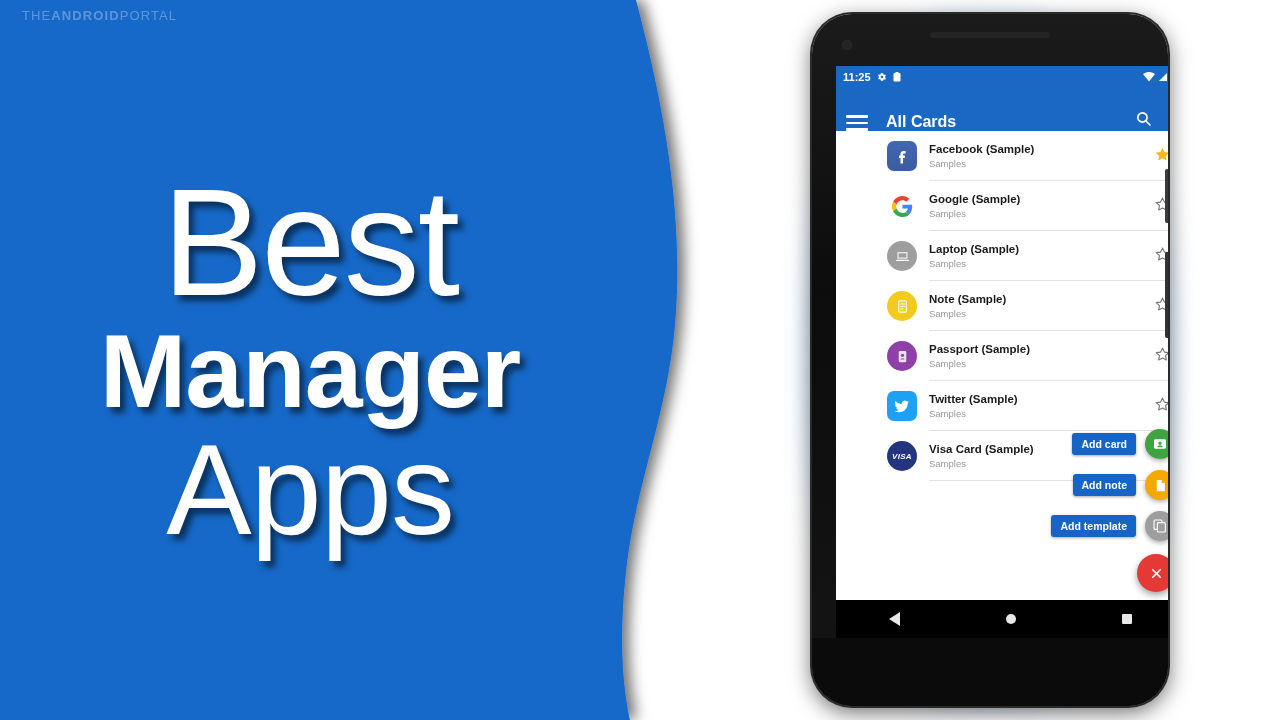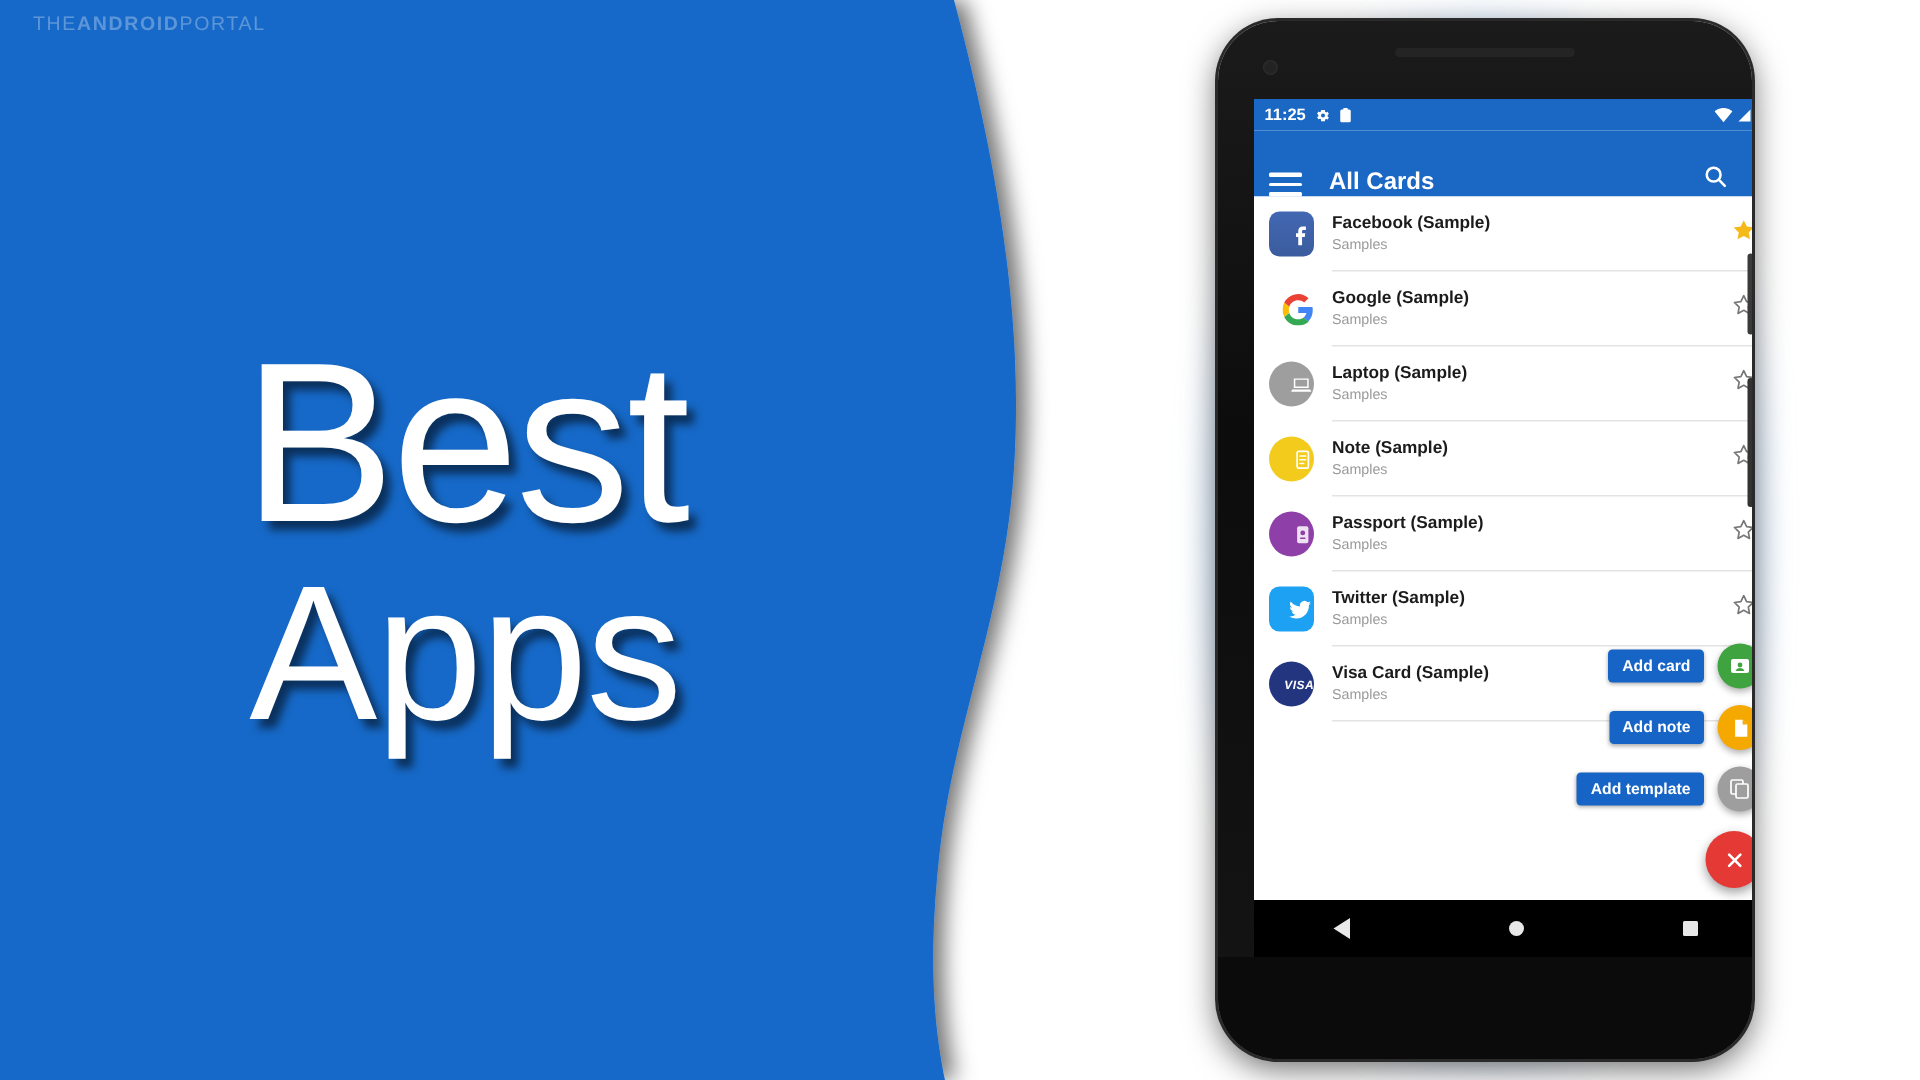--- a/index.html
+++ b/index.html
@@ -104,33 +104,33 @@
     display: flex; align-items: flex-end; padding: 0 10px; flex: none;
   }
   .hamburger { width: 22px; height: 16px; display: flex; flex-direction: column; justify-content: space-between; cursor: pointer; }
   .hamburger span { display: block; height: 2.6px; background: #fff; border-radius: 1px; }
   .appbar-title { margin-left: 18px; font-size: 16px; font-weight: 700; }
   .appbar-actions { margin-left: auto; display: flex; align-items: center; gap: 16px; padding-right: 4px; }
   .dots { display: flex; flex-direction: column; gap: 2.6px; cursor: pointer; }
   .dots i { display: block; width: 3.2px; height: 3.2px; border-radius: 50%; background: #fff; }
 
   
-  .list-wrap { position: relative; flex: 1; background: #fff; overflow: hidden; }
+  .list-wrap { position: relative; flex: 1; background: #fff; overflow: hidden; margin-left: 41px; }
   .list { position: relative; }
   .row {
     position: relative; display: flex; align-items: center;
     height: 50px; padding: 0 10px 0 10px;
   }
   .row::after {
     content: ""; position: absolute; left: 52px; right: 0; bottom: 0;
     height: 1px; background: #e3e3e3;
   }
   .row-avatar {
     width: 30px; height: 30px; flex: none; margin-right: 12px;
-    display: flex; align-items: center; justify-content: flex-end;
+    display: flex; align-items: center; justify-content: center;
     border-radius: 50%; color: #fff; position: relative;
   }
   .av-sq { border-radius: 7px; }
   .row-text { display: flex; flex-direction: column; justify-content: center; min-width: 0; }
   .row-title { font-size: 11.5px; font-weight: 700; color: #1b1b1b; line-height: 1.35; white-space: nowrap; }
   .row-sub { font-size: 9.5px; color: #9a9a9a; line-height: 1.4; }
   .row-star { margin-left: auto; padding-right: 4px; }
 
   .scroll-thumb {
     position: absolute; right: 1px; top: 0; width: 4px; height: 72px;
@@ -186,20 +186,21 @@
       <path d="M0,0 L636,0 C668,120 682,220 676,312 C670,410 636,480 626,572 C618,648 624,690 630,720 L0,720 Z" fill="#1669C8" filter="url(#edgeShadow)"></path>
     </svg>
   </div>
 
   <div class="watermark">
     <span class="wm-thin">THE</span><span>ANDROID</span><span class="wm-thin">PORTAL</span>
   </div>
 
   <div class="headline">
     <div class="hl-line hl-1">Best</div>
+    <div class="hl-line hl-3">Manager</div>
     <div class="hl-line hl-4">Apps</div>
   </div>
 
   <div class="phone-glow"></div>
 
   <div class="phone">
     <div class="phone-speaker"></div>
     <div class="phone-cam"></div>
     <div class="phone-btn-power"></div>
     <div class="phone-btn-vol"></div>

